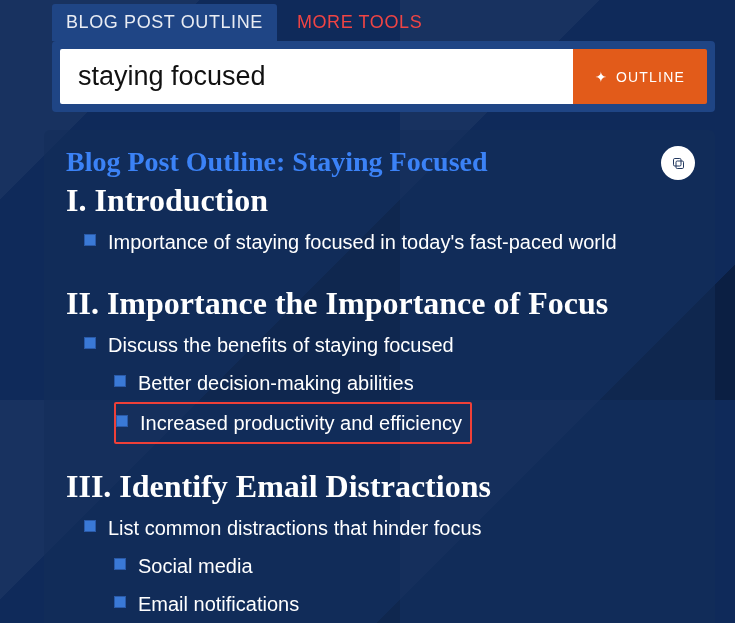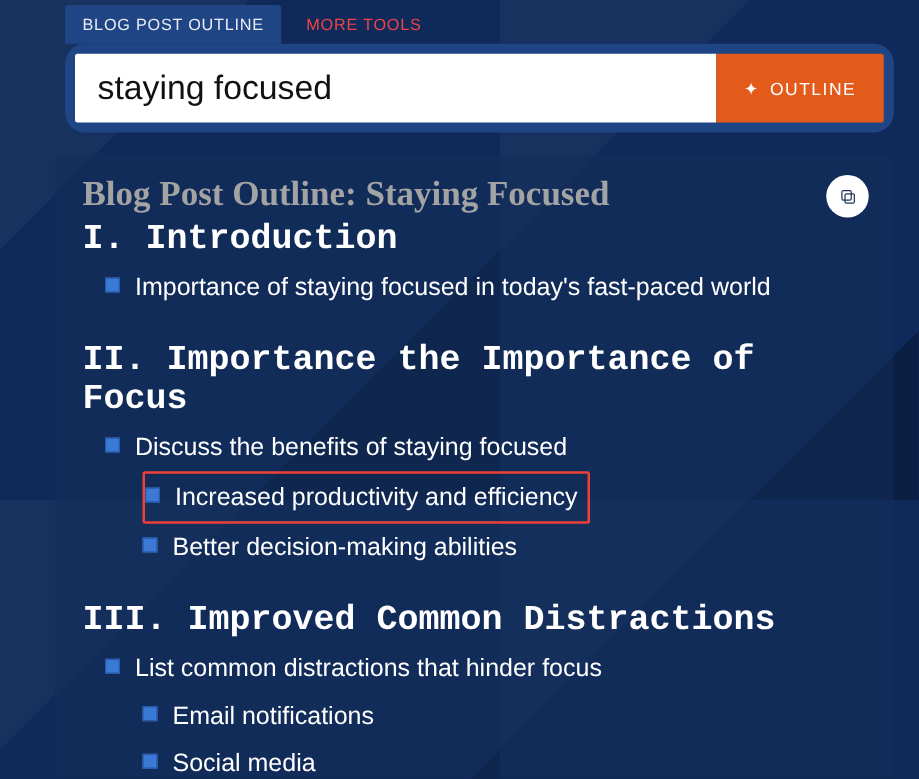--- a/index.html
+++ b/index.html
@@ -14,35 +14,35 @@
     color: #fff;
   }
   .frame { padding: 0 0 0 0; }
   .tabs {
     display: flex;
     gap: 6px;
     padding: 4px 0 0 52px;
   }
   .tab {
     padding: 8px 14px;
-    font-size: 13px;
+    font-size: 18px;
     letter-spacing: 0.6px;
     color: #e9ecf3;
     background: #17366a;
     border-radius: 3px 3px 0 0;
     cursor: pointer;
   }
   .tab.active { background: #1f4585; }
   .tab.more { background: transparent; color: #ef4444; }
   .generate-row {
     display: flex;
     margin: 0 20px 0 52px;
     background: #1f4585;
     padding: 8px;
-    border-radius: 16px;
+    border-radius: 4px;
   }
   .topic-input {
     flex: 1;
     background: #ffffff;
     color: #111;
     font-size: 27px;
     padding: 12px 18px;
     border: none;
     outline: none;
     border-radius: 2px 0 0 2px;
@@ -78,27 +78,27 @@
     background: #fff;
     border: none;
     display: flex; align-items: center; justify-content: center;
     cursor: pointer;
   }
   .copy-btn svg { width: 15px; height: 15px; stroke: #21375e; fill: none; stroke-width: 1.6; }
   h1.title {
     font-family: Georgia, "Times New Roman", serif;
     font-weight: 700;
     font-size: 28px;
-    color: #a3a3a3;
+    color: #3b82f6;
     margin: 6px 0 0 0;
   }
   h2.section {
-    font-family: Liberation Mono, monospace;
+    font-family: Liberation Serif, serif;
     font-weight: 700;
-    font-size: 28px;
+    font-size: 32px;
     margin: 4px 0 4px 0;
   }
   h2.section.gap { margin-top: 24px; }
   ul.lvl1 { list-style: none; padding-left: 18px; }
   ul.lvl2 { list-style: none; padding-left: 30px; }
   li.item {
     position: relative;
     padding: 2px 0 2px 24px;
     font-size: 20px;
     line-height: 1.7;
@@ -152,27 +152,27 @@
     <h1 class="title">Blog Post Outline: Staying Focused</h1>
 
     <div id="sections">
         <h2 class="section">I. Introduction</h2>
         <ul class="lvl1">
           <li class="item">Importance of staying focused in today's fast-paced world</li>
         </ul>
         <h2 class="section gap">II. Importance the Importance of Focus</h2>
         <ul class="lvl1">
           <li class="item">Discuss the benefits of staying focused</li>
-          <ul class="lvl2"><li class="item highlight">Increased productivity and efficiency</li><li class="item">Better decision-making abilities</li></ul>
+          <ul class="lvl2"><li class="item">Better decision-making abilities</li><li class="item highlight">Increased productivity and efficiency</li></ul>
         </ul>
-        <h2 class="section gap">III. Improved Common Distractions</h2>
+        <h2 class="section gap">III. Identify Email Distractions</h2>
         <ul class="lvl1">
           <li class="item">List common distractions that hinder focus</li>
           <ul class="lvl2">
+            <li class="item">Social media</li>
             <li class="item">Email notifications</li>
-            <li class="item">Social media</li>
             <li class="item">Multitasking</li>
           </ul>
         </ul>
       </div>
     <div class="fade"></div>
   </div>
 </div>
 
 </body></html>

